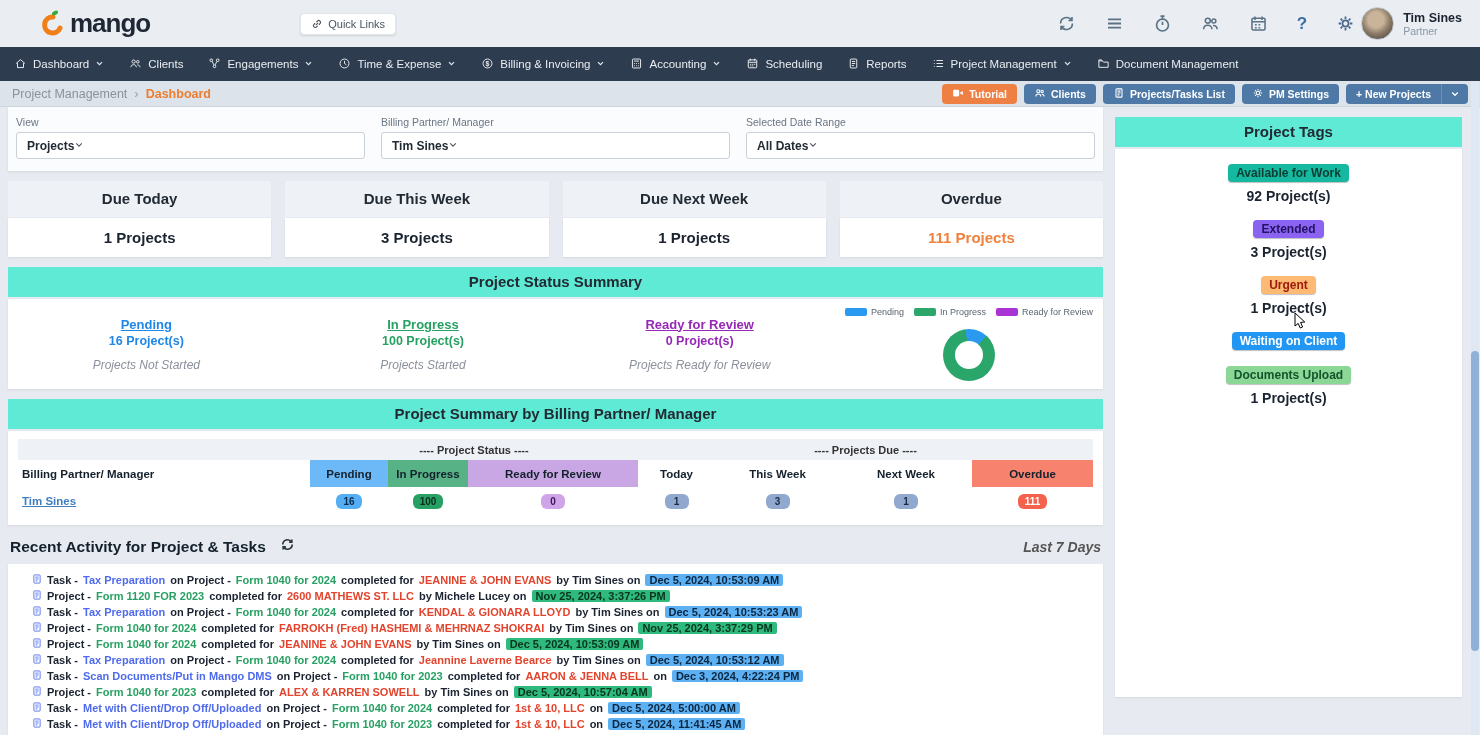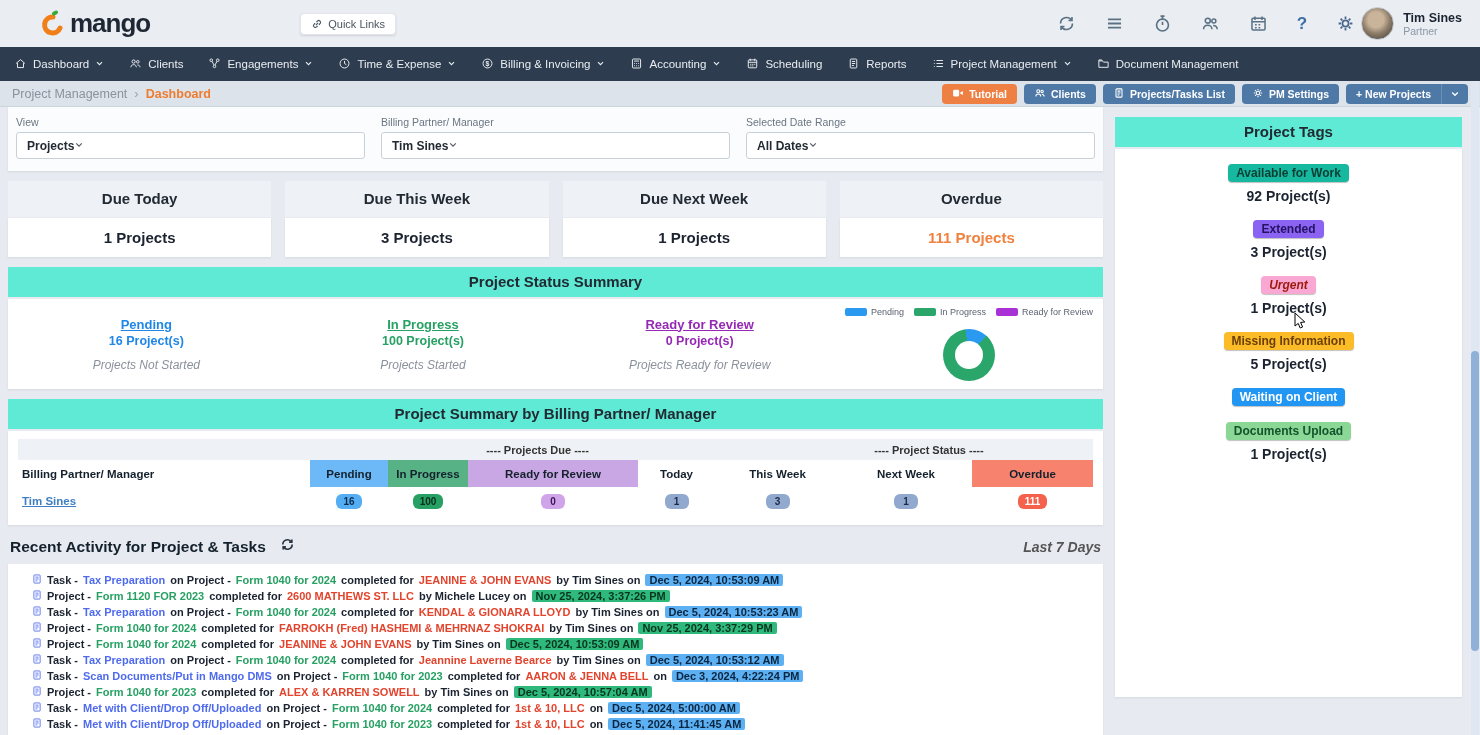--- a/index.html
+++ b/index.html
@@ -422,22 +422,22 @@
             </div>
           </div>
         </div>
       </section>
 
       <section>
         <div class="sec-title">Project Summary by Billing Partner/ Manager</div>
         <div class="ptable" id="ptable">
             <div class="t-row t-group">
               <div class="t-cell" style="width: 292px;"></div>
+              <div class="t-cell" style="width: 328px;">---- Project Status ----</div>
               <div class="t-cell" style="width: 455px;">---- Projects Due ----</div>
-              <div class="t-cell" style="width: 328px;">---- Project Status ----</div>
             </div>
             <div class="t-row t-head">
               <div class="t-cell cell-name" style="width: 292px;">Billing Partner/ Manager</div>
               <div class="t-cell" style="width: 78px; background: rgb(109, 185, 247);">Pending</div>
               <div class="t-cell" style="width: 80px; background: rgb(87, 178, 134);">In Progress</div>
               <div class="t-cell" style="width: 170px; background: rgb(201, 167, 228);">Ready for Review</div>
               <div class="t-cell" style="width: 77px;">Today</div>
               <div class="t-cell" style="width: 125px;">This Week</div>
               <div class="t-cell" style="width: 132px;">Next Week</div>
               <div class="t-cell" style="width: 121px; background: rgb(247, 131, 111);">Overdue</div>
@@ -617,22 +617,21 @@
             </div>
           </div>
       </section>
     </div>
 
     <aside class="sidebar">
       <div class="sec-title">Project Tags</div>
       <div class="tags-body" id="tags">
           <div class="tagblock"><span class="tagbadge" style="background: rgb(22, 185, 159); color: rgb(11, 61, 51);">Available for Work</span><div class="tagcount">92 Project(s)</div></div>
           <div class="tagblock"><span class="tagbadge" style="background: rgb(139, 99, 242); color: rgb(36, 18, 99);">Extended</span><div class="tagcount">3 Project(s)</div></div>
-          <div class="tagblock"><span class="tagbadge" style="background: #f9a8d4; color: rgb(155, 26, 10); font-style: italic;">Urgent</span><div class="tagcount">1 Project(s)</div></div>
-          <div class="tagblock"><span class="tagbadge" style="background: rgb(252, 188, 40); color: rgb(107, 63, 6);">Missing Information</span><div class="tagcount">5 Project(s)</div></div>
+          <div class="tagblock"><span class="tagbadge" style="background: #fdba74; color: rgb(155, 26, 10);">Urgent</span><div class="tagcount">1 Project(s)</div></div>
           <div class="tagblock"><span class="tagbadge" style="background: rgb(33, 150, 243); color: rgb(255, 255, 255);">Waiting on Client</span></div>
           <div class="tagblock"><span class="tagbadge" style="background: rgb(139, 215, 149); color: rgb(20, 83, 45);">Documents Upload</span><div class="tagcount">1 Project(s)</div></div>
         </div>
     </aside>
   </div>
 
   <div class="vscroll">
     <div class="vthumb"></div>
   </div>
 

